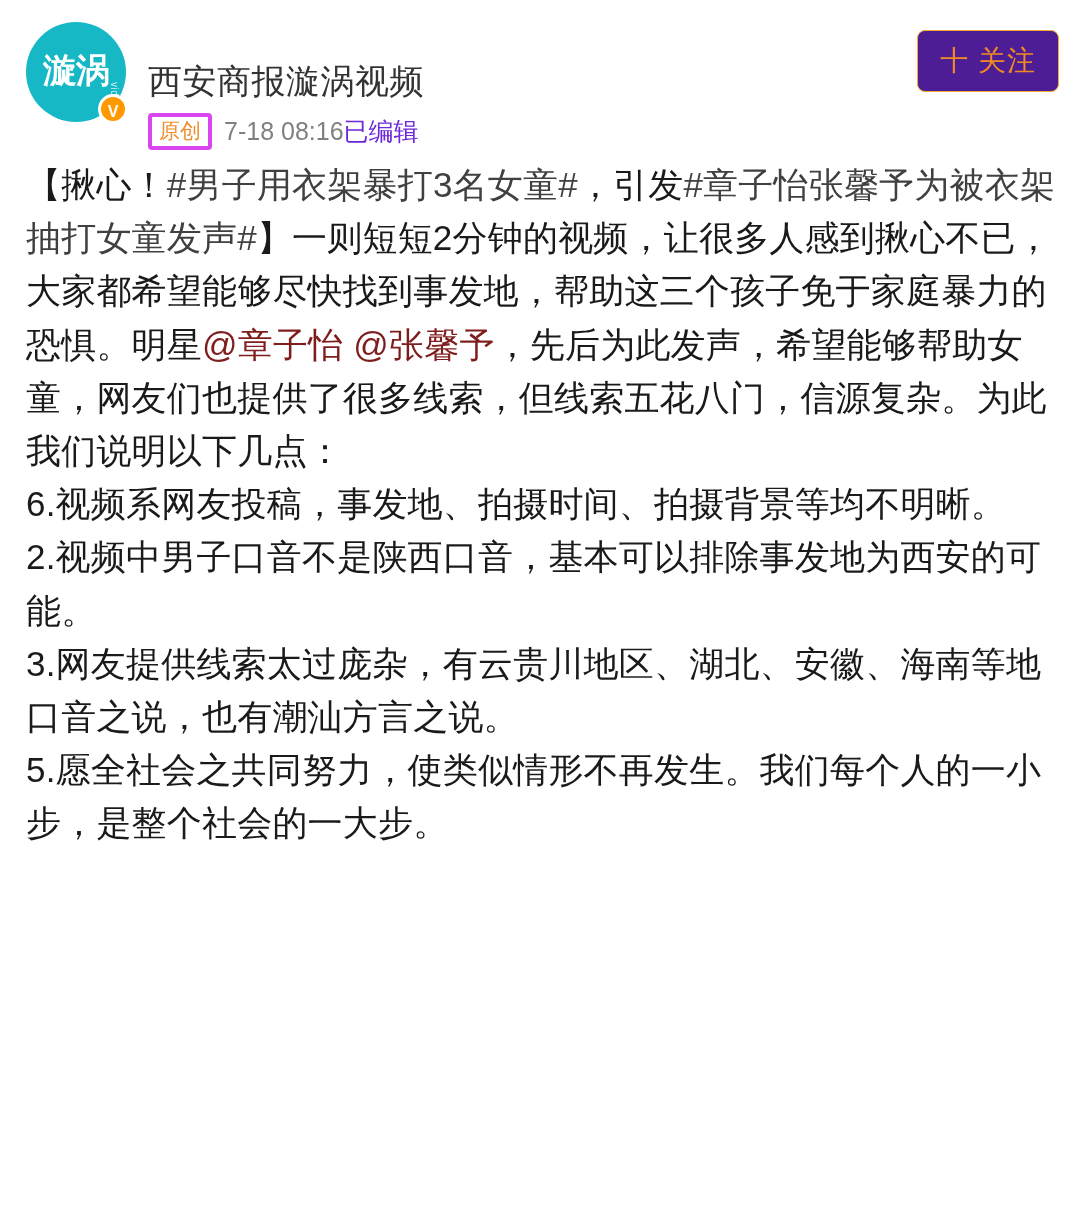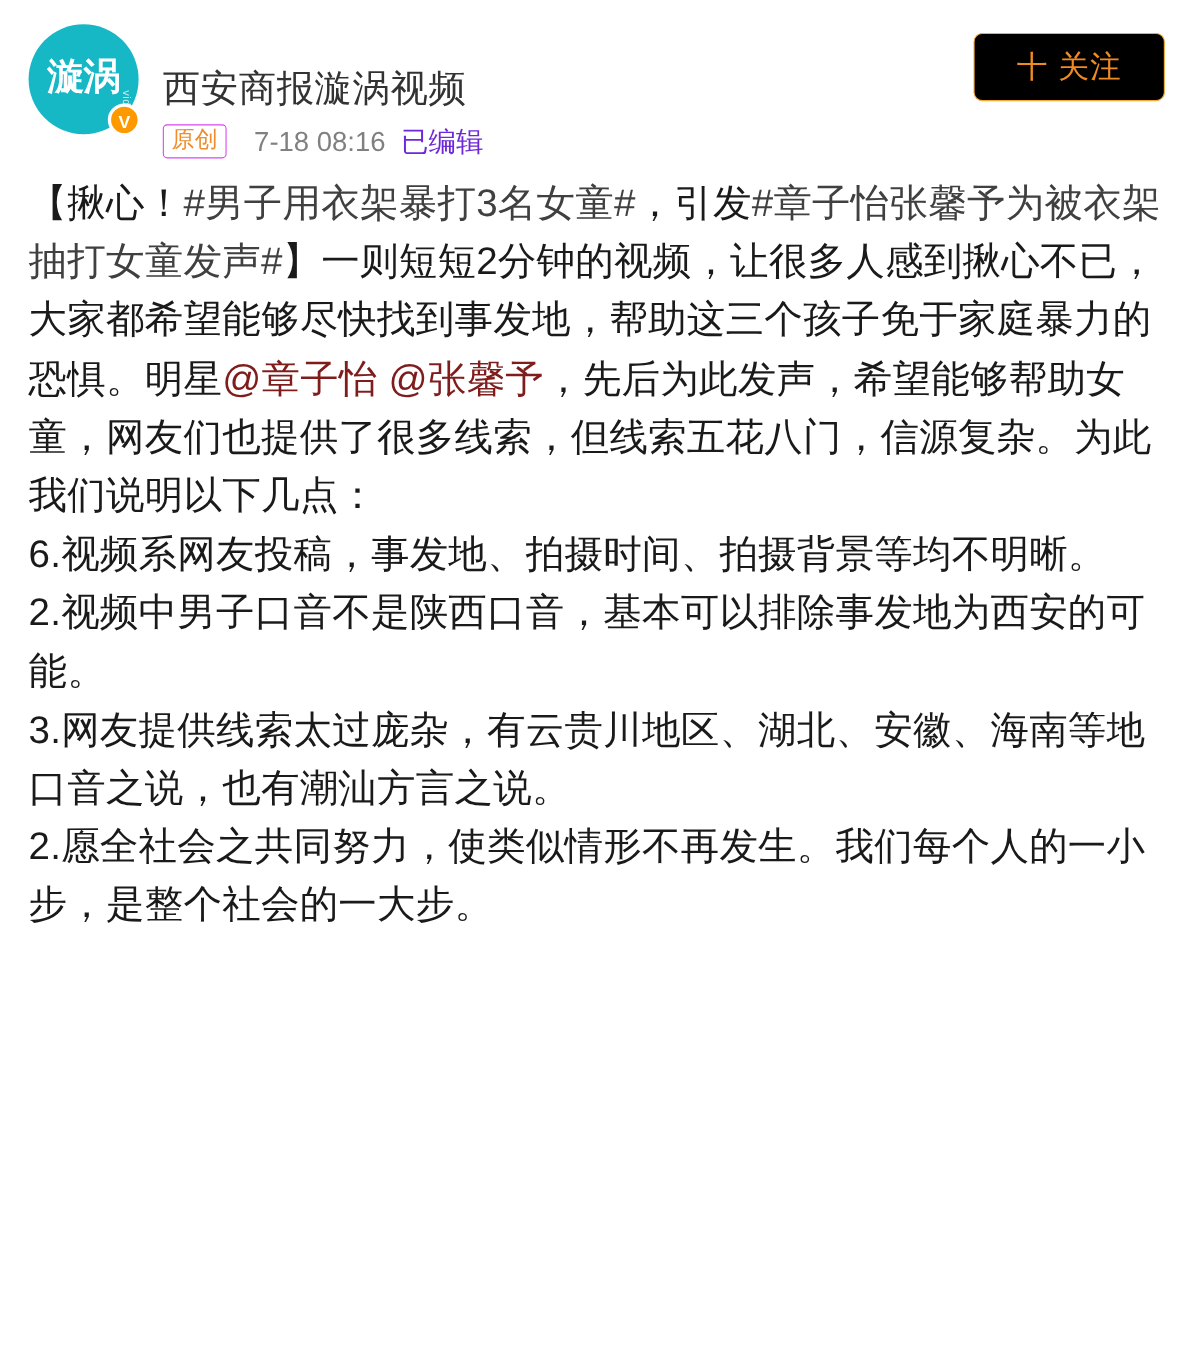--- a/index.html
+++ b/index.html
@@ -95,40 +95,40 @@
   }
   .meta-row {
     margin-top: 10px;
     display: flex;
     align-items: center;
     font-size: 25px;
     color: #808080;
     line-height: 1.3;
   }
   .origin-tag {
-    border: 1px solid #d946ef;
+    border: 4px solid #d946ef;
     color: #ef8d2b;
     font-size: 21px;
     padding: 2px 7px 3px 7px;
     border-radius: 4px;
-    margin-right: 25px;
+    margin-right: 12px;
     line-height: 1.15;
   }
-  .meta-time { margin-right: 14px; }
+  .meta-time { }
   .meta-from { margin-right: 14px; }
   .meta-edited { color: #6d28d9; }
   .follow-btn {
     flex: 0 0 auto;
     margin-top: 8px;
     border: 1px solid #f7a931;
     color: #f08a22;
     border-radius: 8px;
     font-size: 28px;
-    padding: 11px 38px;
-    background: #000000;
+    padding: 11px 22px;
+    background: #4c1d95;
     cursor: pointer;
     white-space: nowrap;
     letter-spacing: 1px;
   }
   
   .post-body {
     margin-top: 18px;
     font-size: 35px;
     line-height: 1.52;
     color: #1a1a1a;
@@ -170,16 +170,16 @@
     </div>
 
     <button class="follow-btn">十 关注</button>
   </div>
 
   <div class="post-body">
     <span>【揪心！</span><span class="link">#男子用衣架暴打3名女童#</span><span>，引发</span><span class="link">#章子怡张馨予为被衣架抽打女童发声#</span><span>】一则短短2分钟的视频，让很多人感到揪心不已，大家都希望能够尽快找到事发地，帮助这三个孩子免于家庭暴力的恐惧。明星</span><span class="mention">@章子怡</span>&nbsp;<span class="mention">@张馨予</span><span>，先后为此发声，希望能够帮助女童，网友们也提供了很多线索，但线索五花八门，信源复杂。为此我们说明以下几点：</span><br>
     <span class="ln">6.视频系网友投稿，事发地、拍摄时间、拍摄背景等均不明晰。</span>
     <span class="ln">2.视频中男子口音不是陕西口音，基本可以排除事发地为西安的可能。</span>
     <span class="ln">3.网友提供线索太过庞杂，有云贵川地区、湖北、安徽、海南等地口音之说，也有潮汕方言之说。</span>
-    <span class="ln">2.愿全社会之共同努力，使类似情形不再发生。我们每个人的一小步，是整个社会的一大步。</span>
+    <span class="ln">5.愿全社会之共同努力，使类似情形不再发生。我们每个人的一小步，是整个社会的一大步。</span>
   </div>
 
 </div>
 
 </body></html>

